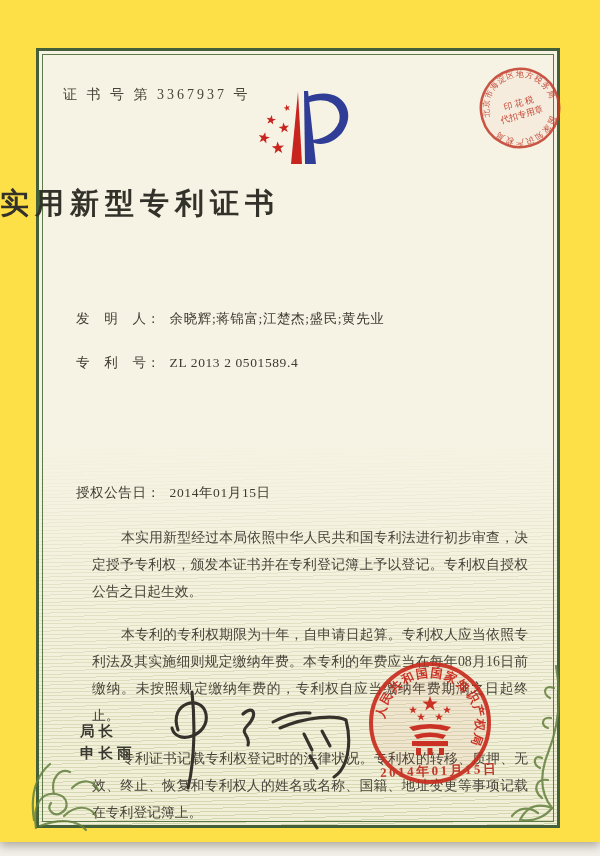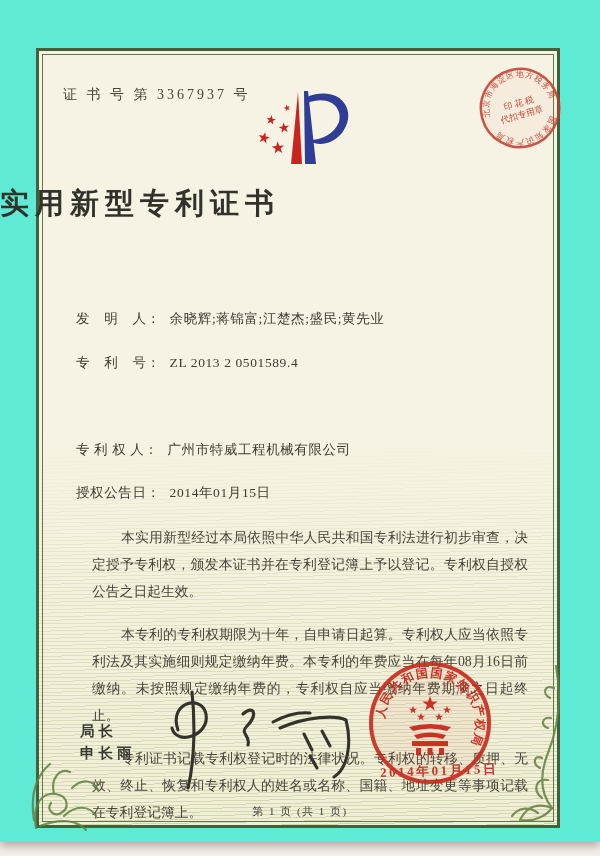--- a/index.html
+++ b/index.html
@@ -1,18 +1,18 @@
 <!DOCTYPE html>
 <html><head>
 <meta charset="utf-8">
 <style>
   html,body{margin:0;padding:0;background:#fcfbf7;}
   .page{position:relative;width:600px;height:856px;overflow:hidden;
         font-family:"Liberation Serif","DejaVu Serif",serif;background:#f3f1ea;}
-  .paper{position:absolute;left:0;top:0;right:0;bottom:14px;background:#5eead4;
+  .paper{position:absolute;left:0;top:0;right:0;bottom:14px;background:#fde047;
          box-shadow:0 4px 9px rgba(110,100,85,.5);}
   .frame{position:absolute;left:36px;top:48px;width:524px;height:780px;
          border:3px solid #44603a;box-sizing:border-box;
          background:
            linear-gradient(180deg,#f7f3e4 0%,#f7f3e4 50%,rgba(247,243,228,.55) 68%,rgba(243,242,215,.18) 100%),
            repeating-linear-gradient(179deg,rgba(143,158,85,.38) 0 1px,rgba(250,248,232,0) 1px,rgba(250,248,232,0) 3.6px);
          background-color:#f0eed6;}
   .frame::after{content:'';position:absolute;inset:3px;border:1px solid #5d7a49;pointer-events:none;}
   .abs{position:absolute;}
   .cert-no{left:63px;top:86px;font-size:14px;letter-spacing:3px;color:#474437;}
@@ -75,23 +75,20 @@
   </svg>
 
   <h1 class="abs title">实用新型专利证书</h1>
 
   <div class="abs field f1">
     <span class="fl">发　明　人：</span><span class="fv">余晓辉;蒋锦富;江楚杰;盛民;黄先业</span>
   </div>
   <div class="abs field f2">
     <span class="fl">专　利　号：</span><span class="fv">ZL 2013 2 0501589.4</span>
   </div>
-  <div class="abs field f4">
-    <span class="fl">专 利 权 人：</span><span class="fv">广州市特威工程机械有限公司</span>
-  </div>
   <div class="abs field f5">
     <span class="fl">授权公告日：</span><span class="fv">2014年01月15日</span>
   </div>
 
   <div class="abs paras">
     <p>本实用新型经过本局依照中华人民共和国专利法进行初步审查，决定授予专利权，颁发本证书并在专利登记簿上予以登记。专利权自授权公告之日起生效。</p>
     <p>本专利的专利权期限为十年，自申请日起算。专利权人应当依照专利法及其实施细则规定缴纳年费。本专利的年费应当在每年08月16日前缴纳。未按照规定缴纳年费的，专利权自应当缴纳年费期满之日起终止。</p>
     <p>专利证书记载专利权登记时的法律状况。专利权的转移、质押、无效、终止、恢复和专利权人的姓名或名称、国籍、地址变更等事项记载在专利登记簿上。</p>
   </div>
 
@@ -127,21 +124,20 @@
       <path d="M0,-5 L1.2,-1.6 L4.8,-1.5 L1.9,0.6 L2.9,4 L0,1.9 L-2.9,4 L-1.9,0.6 L-4.8,-1.5 L-1.2,-1.6 Z" transform="translate(9,-14) scale(.85)"></path>
       <path d="M-21,-4 Q0,-10 21,-4 L17,0 Q0,-5 -17,0 Z"></path>
       <path d="M-16,4 Q0,-1 16,4 L13,8 Q0,4 -13,8 Z"></path>
       <rect x="-18" y="10" width="36" height="5"></rect>
       <path d="M-14,17 h5 v7 h-5 z M-2.5,17 h5 v7 h-5 z M9,17 h5 v7 h-5 z"></path>
     </g>
   </svg>
 
   <div class="abs seal-date">2014年01月15日</div>
 
-  <div class="abs footer">第 1 页 (共 1 页)</div>
 
   <svg class="orn-left" viewBox="0 0 96 92" xmlns="http://www.w3.org/2000/svg">
     <g fill="none" stroke="#64803f" stroke-width="2.2" stroke-linecap="round" opacity=".85">
       <path d="M10,88 C6,64 16,52 30,54 C42,56 44,68 35,73 C28,77 20,70 25,63"></path>
       <path d="M14,86 C34,78 52,80 60,90"></path>
       <path d="M28,54 C24,38 34,28 44,32"></path>
       <path d="M38,76 C50,64 64,66 70,76"></path>
       <path d="M46,48 C56,38 68,40 72,50"></path>
       <path d="M8,80 C4,54 10,36 24,24"></path>
     </g>

